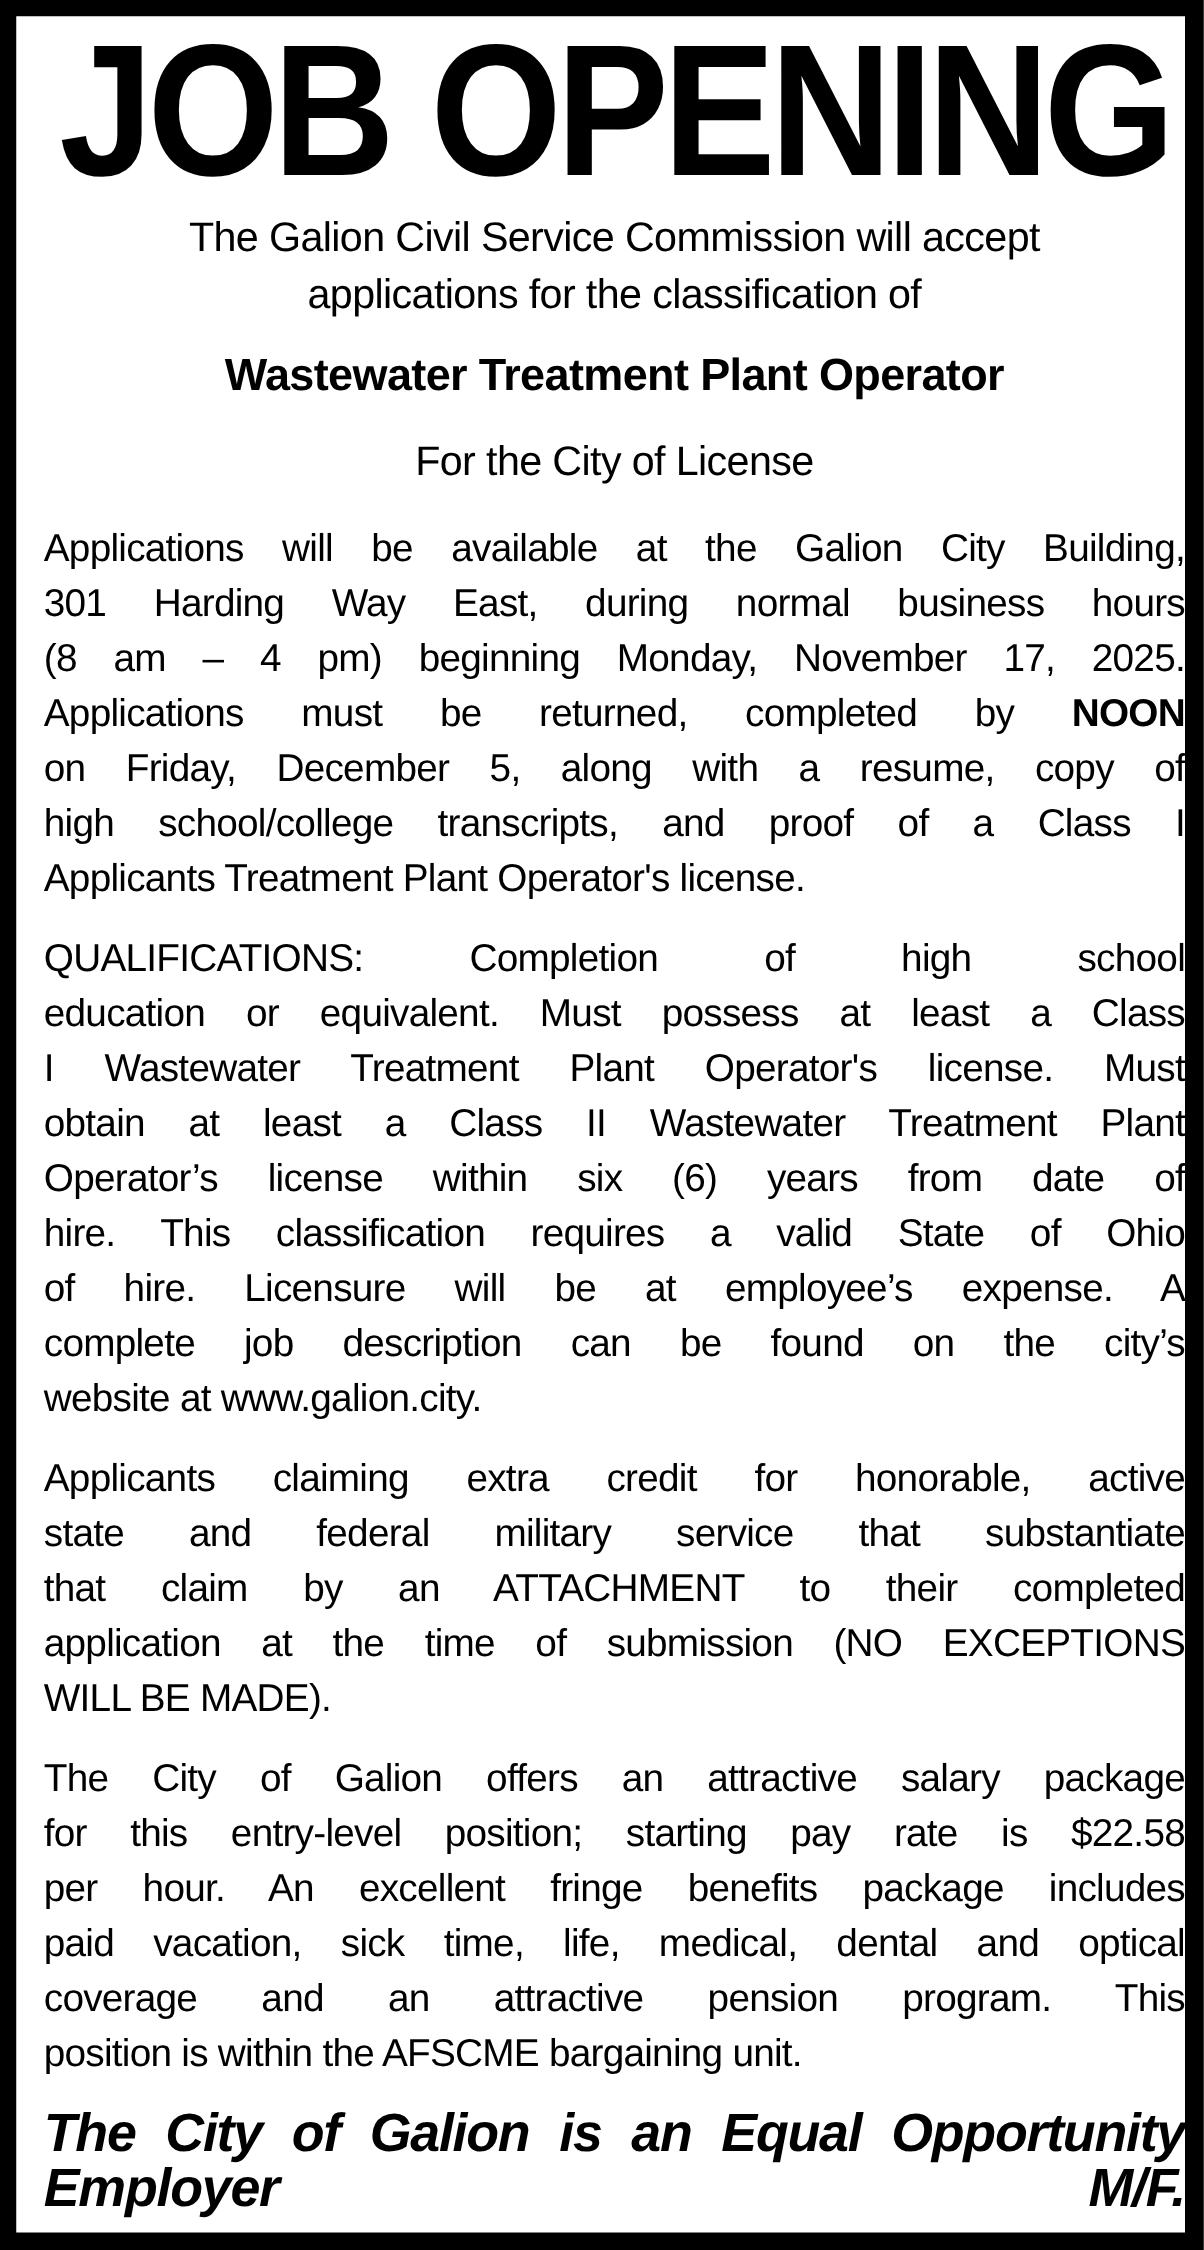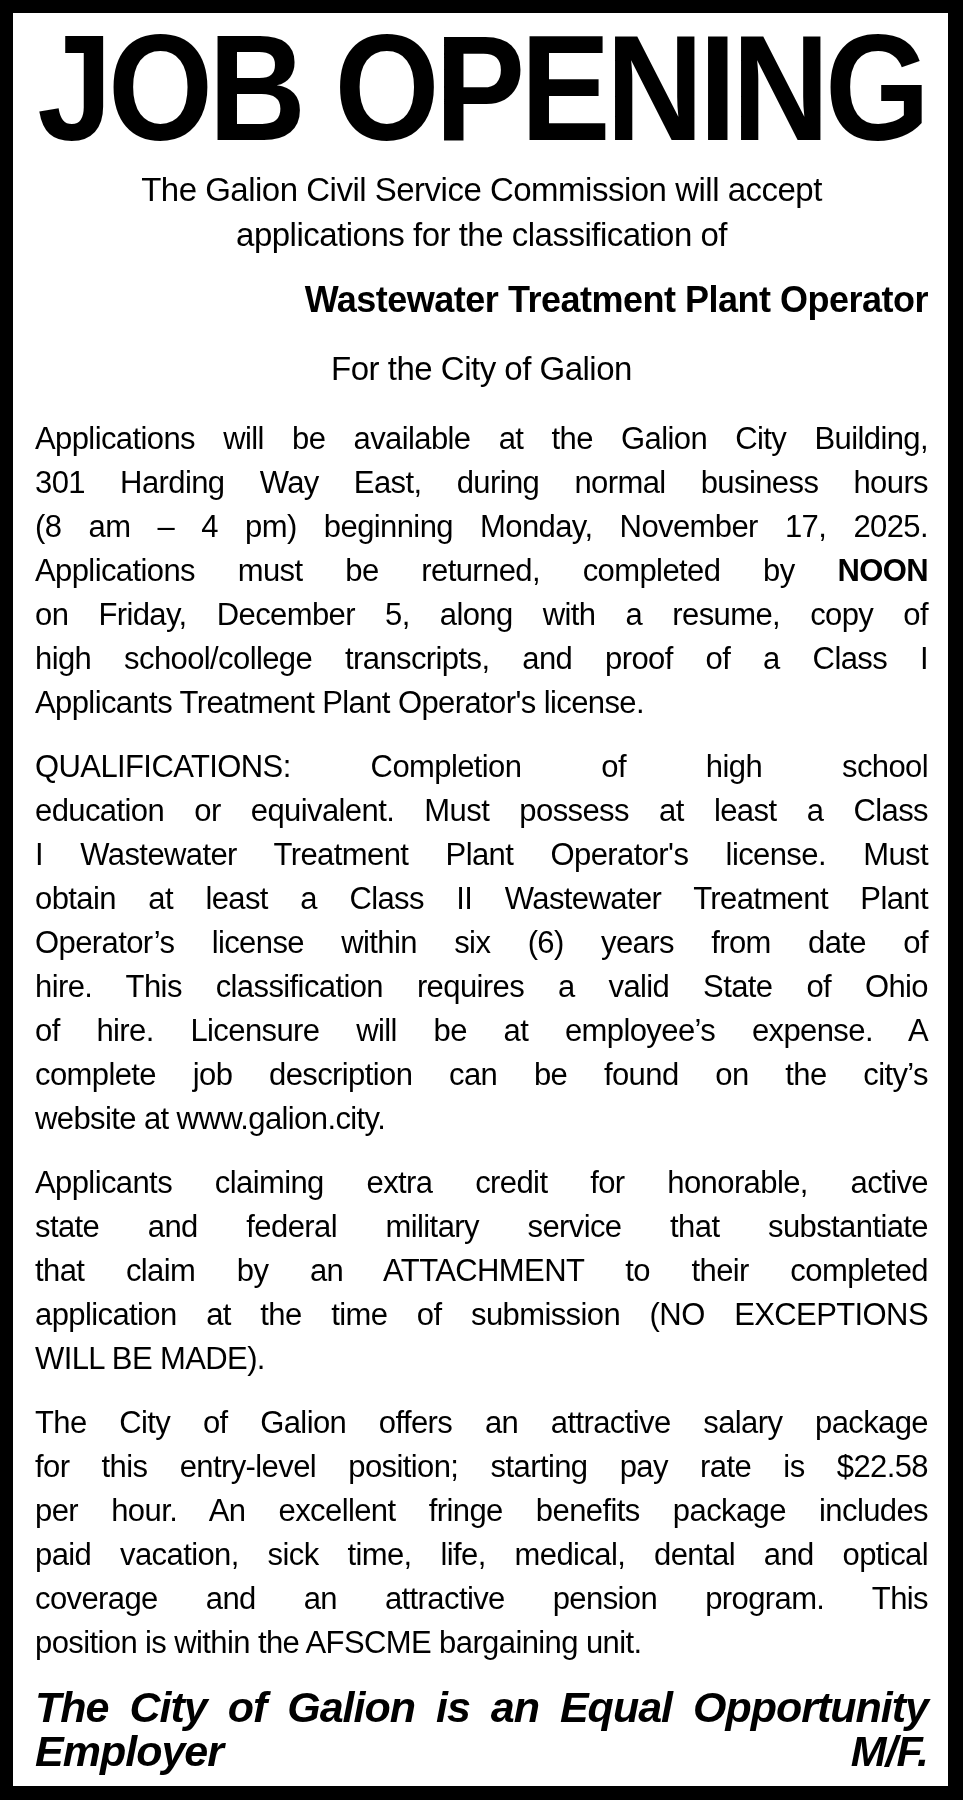--- a/index.html
+++ b/index.html
@@ -9,21 +9,21 @@
     position: relative;
     overflow: hidden;
     font-family: "Liberation Sans", "DejaVu Sans", sans-serif;
   }
   .paper {
     position: absolute;
     left: 13px; top: 13px; right: 15px; bottom: 14px;
     background: #fff;
     color: #000;
     box-sizing: border-box;
-    padding: 0 20px 0 22px;
+    padding: 0 0 0 22px;
   }
   
   .headline { display: flex; justify-content: center; height: 150px; }
   .headline-text {
     font-weight: bold;
     font-size: 150px;
     line-height: 150px;
     letter-spacing: -5px;
     white-space: nowrap;
     transform: scaleX(0.9);
@@ -32,21 +32,21 @@
   
   .intro {
     margin-top: 4px;
     text-align: center;
     font-size: 33px;
     line-height: 45px;
     letter-spacing: -0.5px;
   }
   .position-title {
     margin-top: 21px;
-    text-align: right;
+    text-align: center;
     font-weight: bold;
     font-size: 36px;
     line-height: 44px;
     letter-spacing: -0.5px;
   }
   .for-city {
     margin-top: 25px;
     text-align: center;
     font-size: 33px;
     line-height: 44px;
@@ -84,21 +84,21 @@
     <div class="headline-text">JOB OPENING</div>
   </div>
 
   <div class="intro">
     <div>The Galion Civil Service Commission will accept</div>
     <div>applications for the classification of</div>
   </div>
 
   <div class="position-title">Wastewater Treatment Plant Operator</div>
 
-  <div class="for-city">For the City of Galion</div>
+  <div class="for-city">For the City of License</div>
 
   <div class="body-copy">
       <div class="para">
         <div class="line j"><span>Applications will be available at the Galion City Building,</span></div>
         <div class="line j"><span>301 Harding Way East, during normal business hours</span></div>
         <div class="line j"><span>(8 am – 4 pm) beginning Monday, November 17, 2025.</span></div>
         <div class="line j"><span>Applications must be returned, completed by </span><b>NOON</b></div>
         <div class="line j"><span>on Friday, December 5, along with a resume, copy of</span></div>
         <div class="line j"><span>high school/college transcripts, and proof of a Class I</span></div>
         <div class="line"><span>Applicants Treatment Plant Operator's license.</span></div>

